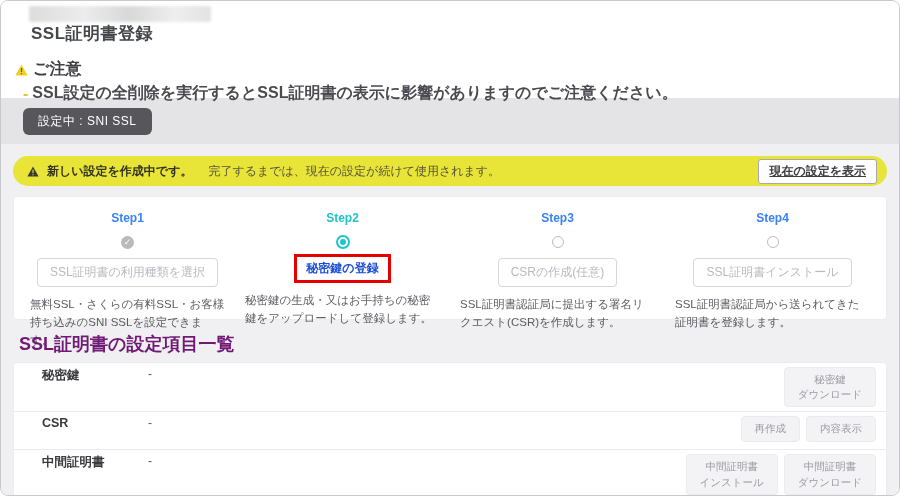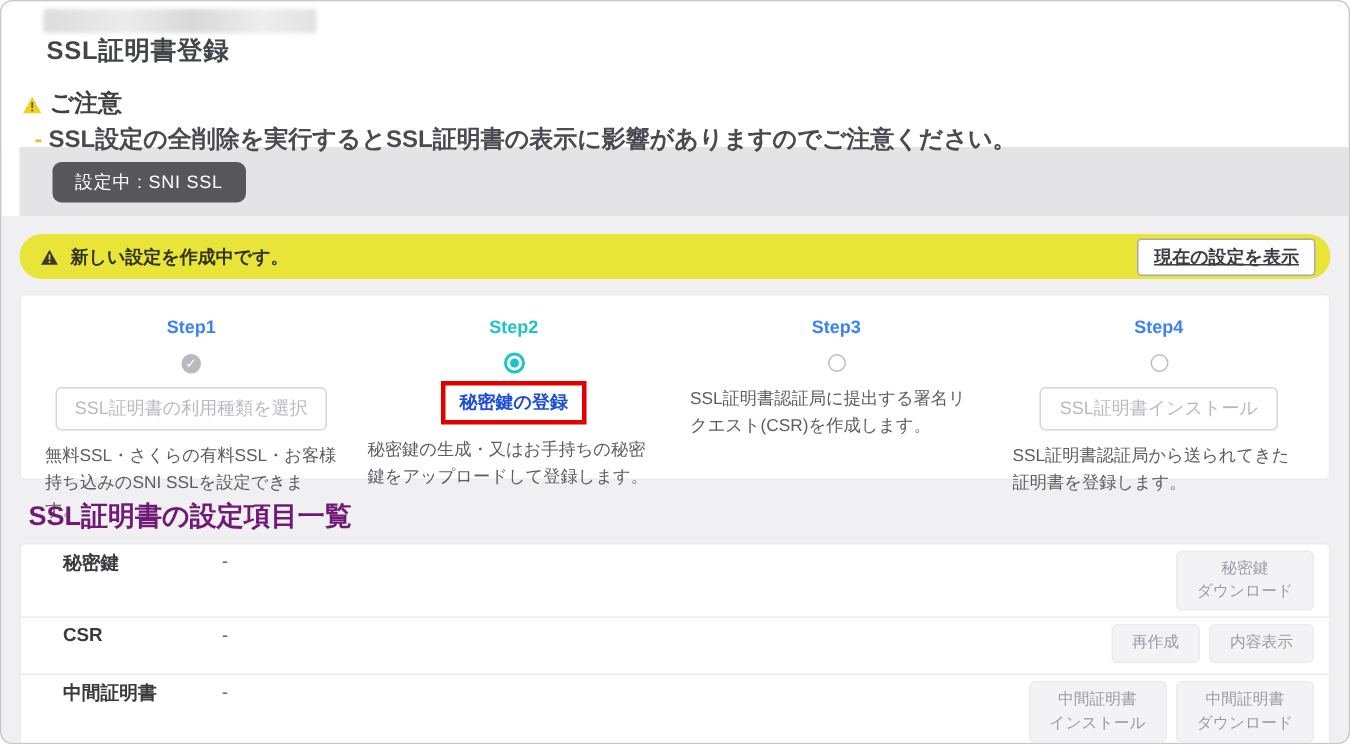--- a/index.html
+++ b/index.html
@@ -16,21 +16,21 @@
     background:linear-gradient(90deg,#dcdcdc,#ececec 30%,#d8d8d8 55%,#eee 80%,#e2e2e2);
     filter:blur(1.5px); border-radius:2px;
   }
   .page-title { position:absolute; left:30px; top:21px; font-size:17px; font-weight:600; color:#44464b; letter-spacing:.5px; }
   .notice { position:absolute; left:14px; top:58px; font-size:16px; color:#3f3f44; }
   .notice-head { display:flex; align-items:center; gap:5px; font-weight:bold; }
   .notice-item { margin-top:3px; padding-left:8px; font-weight:bold; color:#4a4a50; display:flex; align-items:center; gap:4px; }
   .dash-bullet { color:#ddc92a; font-weight:bold; }
   .tri { display:inline-block; }
   
-  .sec-band { height:46px; background:#e4e4e7; display:flex; align-items:center; padding-left:22px;margin-left:12px; }
+  .sec-band { height:46px; background:#e4e4e7; display:flex; align-items:center; padding-left:22px; }
   .status-badge {
     background:#57575b; color:#fff; font-size:12px; padding:5px 15px;
     border-radius:6px; letter-spacing:.5px;
   }
   
   .sec-lower { height:353px; background:#f0f0f2; padding:12px 12px 10px 12px; }
   .banner {
     height:30px; background:#e8e438; border-radius:15px; display:flex;
     align-items:center; padding:0 10px 0 14px; gap:8px;
   }
@@ -116,20 +116,21 @@
   <div class="sec-lower">
 
     <div class="banner">
       <svg class="tri" width="12" height="11" viewBox="0 0 12 11">
         <path d="M6 0.5 L11.6 10.5 L0.4 10.5 Z" fill="#3a3a30"></path>
         <rect x="5.45" y="3.6" width="1.1" height="3.6" fill="#e8e438"></rect>
         <rect x="5.45" y="8.2" width="1.1" height="1.1" fill="#e8e438"></rect>
       </svg>
       <span class="banner-msg">
         <span class="banner-bold">新しい設定を作成中です。</span>
+        <span class="banner-rest">完了するまでは、現在の設定が続けて使用されます。</span>
       </span>
       <button class="banner-btn">現在の設定を表示</button>
     </div>
 
     <div class="steps-card">
 
       <div class="step">
         <div class="step-label">Step1</div>
         <div class="step-icon">
             <div class="icon-check">✓</div>
@@ -145,20 +146,21 @@
           </div>
         <div class="step-current">秘密鍵の登録</div>
         <div class="step-desc">秘密鍵の生成・又はお手持ちの秘密鍵をアップロードして登録します。</div>
       </div>
 
       <div class="step">
         <div class="step-label">Step3</div>
         <div class="step-icon">
             <div class="icon-empty"></div>
           </div>
+        <button class="step-btn">CSRの作成(任意)</button>
         <div class="step-desc">SSL証明書認証局に提出する署名リクエスト(CSR)を作成します。</div>
       </div>
 
       <div class="step">
         <div class="step-label">Step4</div>
         <div class="step-icon">
             <div class="icon-empty"></div>
           </div>
         <button class="step-btn">SSL証明書インストール</button>
         <div class="step-desc">SSL証明書認証局から送られてきた証明書を登録します。</div>

